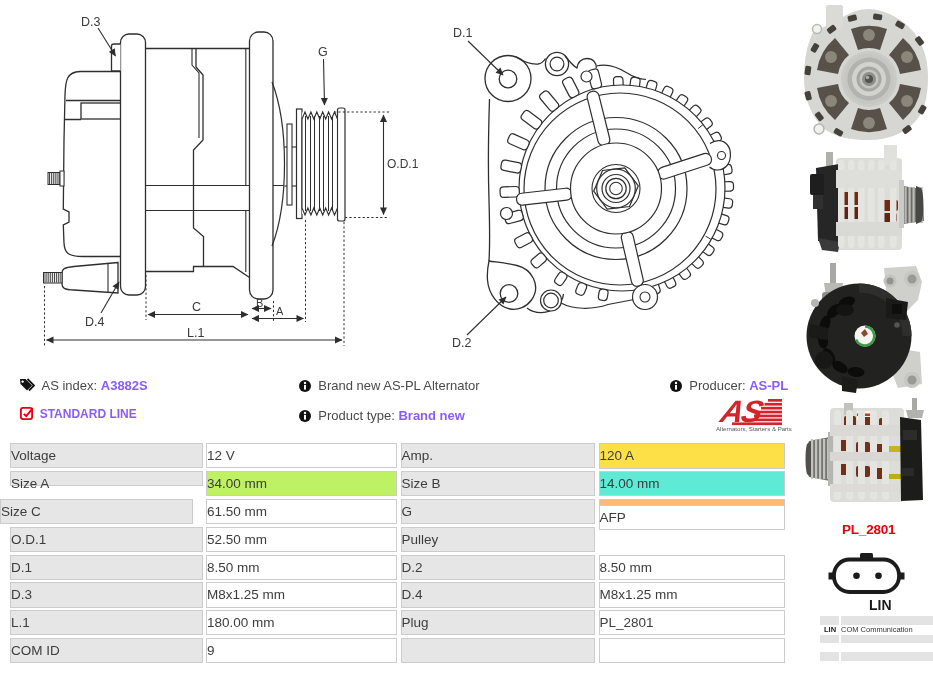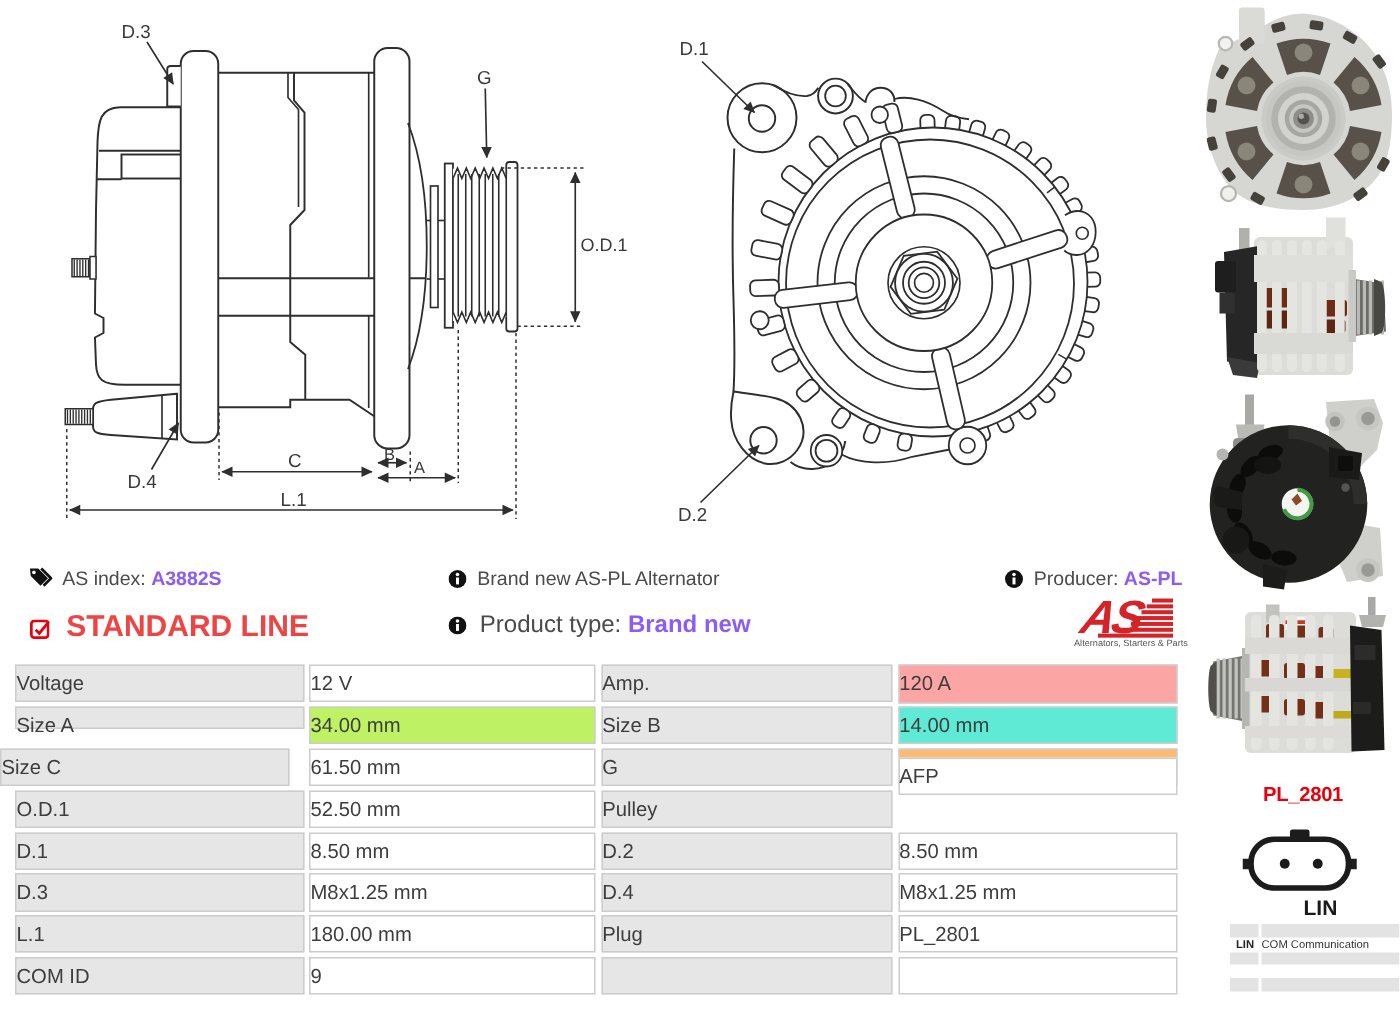--- a/index.html
+++ b/index.html
@@ -341,25 +341,25 @@
 <div class="il" style="left:299px;top:378px"><svg width="12" height="12" viewBox="0 0 12 12" style="vertical-align:-1.5px">
       <circle cx="6" cy="6" r="6" fill="#111"></circle>
       <rect x="5" y="5" width="2" height="4.6" fill="#fff"></rect>
       <circle cx="6" cy="3" r="1.2" fill="#fff"></circle>
     </svg>&nbsp; Brand new AS-PL Alternator</div>
 <div class="il" style="left:670px;top:378px"><svg width="12" height="12" viewBox="0 0 12 12" style="vertical-align:-1.5px">
       <circle cx="6" cy="6" r="6" fill="#111"></circle>
       <rect x="5" y="5" width="2" height="4.6" fill="#fff"></rect>
       <circle cx="6" cy="3" r="1.2" fill="#fff"></circle>
     </svg>&nbsp; Producer: <b>AS-PL</b></div>
-<div class="il" style="left:20px;top:407px;color:#ef4444;font-weight:bold;font-size:20px"><svg width="13" height="13" viewBox="0 0 13 13" style="vertical-align:-2px">
+<div class="il" style="left:20px;top:407px;color:#8b5cf6;font-weight:bold;font-size:12px"><svg width="13" height="13" viewBox="0 0 13 13" style="vertical-align:-2px">
       <rect x="0.9" y="0.9" width="11.2" height="11.2" rx="2" fill="none" stroke="#e8000d" stroke-width="1.8"></rect>
       <path d="M3.8,6.8 L6.2,9.2 L12.8,1.2" fill="none" stroke="#e8000d" stroke-width="1.9"></path>
     </svg>&nbsp; STANDARD LINE</div>
-<div class="il" style="left:299px;top:408px;font-size:16px"><svg width="12" height="12" viewBox="0 0 12 12" style="vertical-align:-1.5px">
+<div class="il" style="left:299px;top:408px;font-size:13px"><svg width="12" height="12" viewBox="0 0 12 12" style="vertical-align:-1.5px">
       <circle cx="6" cy="6" r="6" fill="#111"></circle>
       <rect x="5" y="5" width="2" height="4.6" fill="#fff"></rect>
       <circle cx="6" cy="3" r="1.2" fill="#fff"></circle>
     </svg>&nbsp; Product type: <b>Brand new</b></div>
 <svg style="position:absolute;left:714px;top:394px" width="80" height="38" viewBox="0 0 80 38">
 <g fill="#d5232a">
 <rect x="54" y="5" width="14" height="2.7"></rect>
 <rect x="50.5" y="8.9" width="17.5" height="2.7"></rect>
 <rect x="47" y="12.8" width="21" height="2.7"></rect>
 <rect x="43.5" y="16.7" width="24.5" height="2.7"></rect>
@@ -367,21 +367,21 @@
 <rect x="30" y="24.5" width="38" height="2.7"></rect>
 <rect x="18" y="28.4" width="50" height="2.7"></rect>
 </g>
 <text x="12" y="28" transform="skewX(-14)" font-family="Liberation Sans, sans-serif" font-weight="bold" font-style="italic" font-size="31" fill="#d5232a" letter-spacing="-2">AS</text>
 <text x="2" y="36.5" font-family="Liberation Sans, sans-serif" font-size="6.1" fill="#555">Alternators, Starters &amp; Parts</text>
 </svg>
 
 <div class="cell" style="left:10px;top:443.0px;width:192.5px;height:25.2px;background:#e6e6e6">Voltage</div>
 <div class="cell" style="left:206px;top:443.0px;width:191px;height:25.2px;background:#fff">12 V</div>
 <div class="cell" style="left:400.5px;top:443.0px;width:194.5px;height:25.2px;background:#e6e6e6">Amp.</div>
-<div class="cell" style="left:598.5px;top:443.0px;width:186.5px;height:26px;background:#fca5a5">120 A</div>
+<div class="cell" style="left:598.5px;top:443.0px;width:186.5px;height:26px;background:#fde047">120 A</div>
 <div class="cell" style="left:10px;top:470.9px;width:192.5px;height:15px;background:#e6e6e6">Size A</div>
 <div class="cell" style="left:206px;top:470.9px;width:191px;height:25.2px;background:#bef264">34.00 mm</div>
 <div class="cell" style="left:400.5px;top:470.9px;width:194.5px;height:25.2px;background:#e6e6e6">Size B</div>
 <div class="cell" style="left:598.5px;top:470.9px;width:186.5px;height:25.2px;background:#5eead4">14.00 mm</div>
 <div class="cell" style="left:0;top:498.8px;width:192.5px;height:25.2px;background:#e6e6e6">Size C</div>
 <div class="cell" style="left:206px;top:498.8px;width:191px;height:25.2px;background:#fff">61.50 mm</div>
 <div class="cell" style="left:400.5px;top:498.8px;width:194.5px;height:25.2px;background:#e6e6e6">G</div>
 <div class="cell" style="left:598.5px;top:498.8px;width:186.5px;height:25.2px;background:#fdba74">6 qty.</div>
 <div class="cell" style="left:10px;top:526.6px;width:192.5px;height:25.2px;background:#e6e6e6">O.D.1</div>
 <div class="cell" style="left:206px;top:526.6px;width:191px;height:25.2px;background:#fff">52.50 mm</div>

